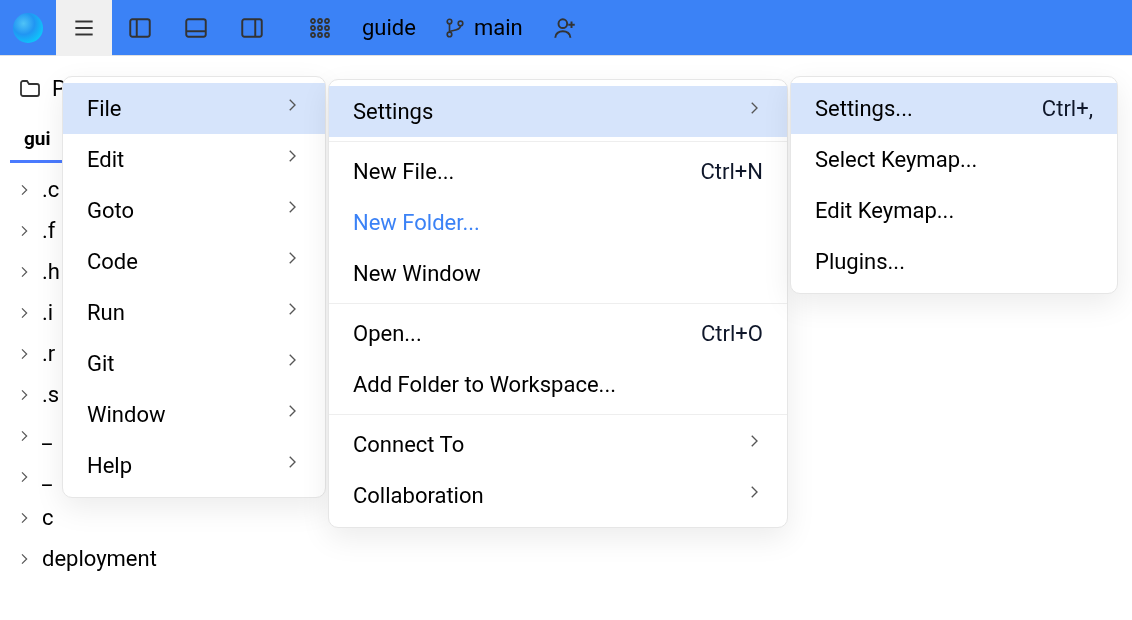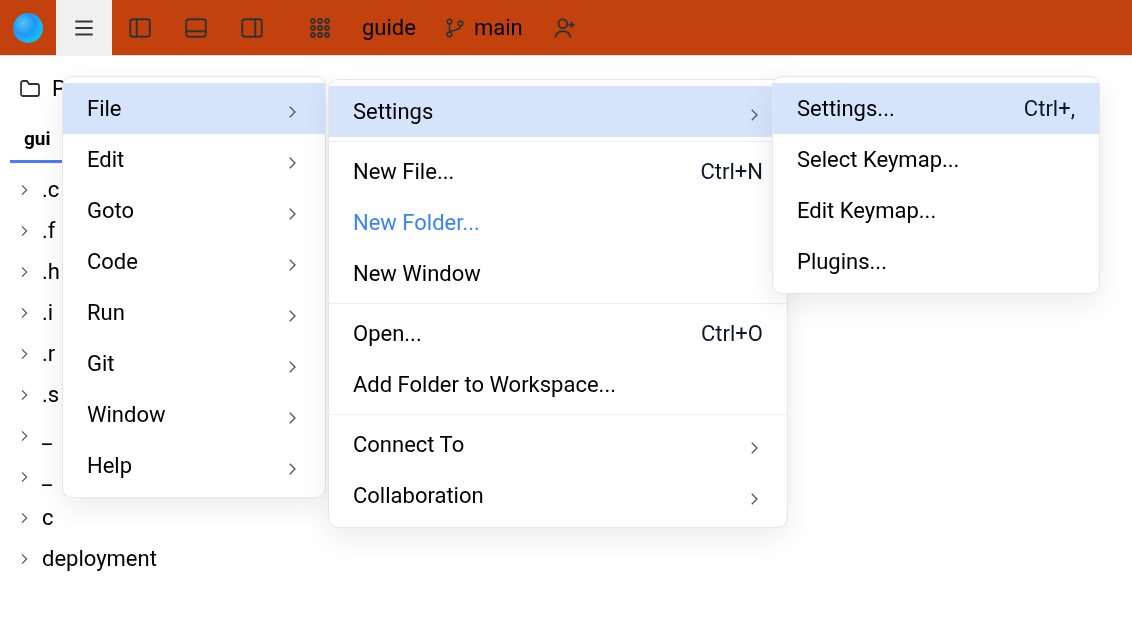--- a/index.html
+++ b/index.html
@@ -13,21 +13,21 @@
     overflow: hidden;
     position: relative;
   }
 
   
   .toolbar {
     height: 56px;
     display: flex;
     align-items: center;
     border-bottom: 1px solid #e0e0e0;
-    background: #c2410c;
+    background: #3b82f6;
   }
   .toolbar-item {
     height: 56px;
     min-width: 56px;
     display: flex;
     align-items: center;
     justify-content: center;
     padding: 0 8px;
   }
   .toolbar-item.active { background: #f0f0f0; }
@@ -85,40 +85,40 @@
   .menu {
     position: absolute;
     background: #fff;
     border: 1px solid #e6e6e6;
     border-radius: 10px;
     box-shadow: 0 10px 30px rgba(0,0,0,0.08);
     padding: 6px 0;
   }
   .menu-item {
     display: flex;
-    align-items: flex-end;
+    align-items: flex-start;
     justify-content: space-between;
     padding: 13px 24px;
     font-size: 22px;
     gap: 40px;
     white-space: nowrap;
   }
   .menu-item .label {}
   .menu-item .shortcut { color: #0f172a; }
   .menu-item.highlight { background: #d6e4fb; }
   .menu-item.disabled .label { color: #3b82f6; }
   .menu-sep { height: 1px; background: #eee; margin: 4px 0; }
 
   .chev-right svg { stroke:#555; }
   .chev-tree svg { stroke:#555; }
 
   
   #menu-main { top: 76px; left: 62px;  width: 264px; }
   #menu-file { top: 79px; left: 328px; width: 460px; }
-  #menu-settings { top: 76px; left: 772px; width: 328px; }
+  #menu-settings { top: 76px; left: 790px; width: 328px; }
 </style>
 </head>
 <body>
 
 <div class="toolbar">
   <div class="toolbar-item">
     <div class="logo"></div>
   </div>
   <div class="toolbar-item active">
     <span class="ico">

